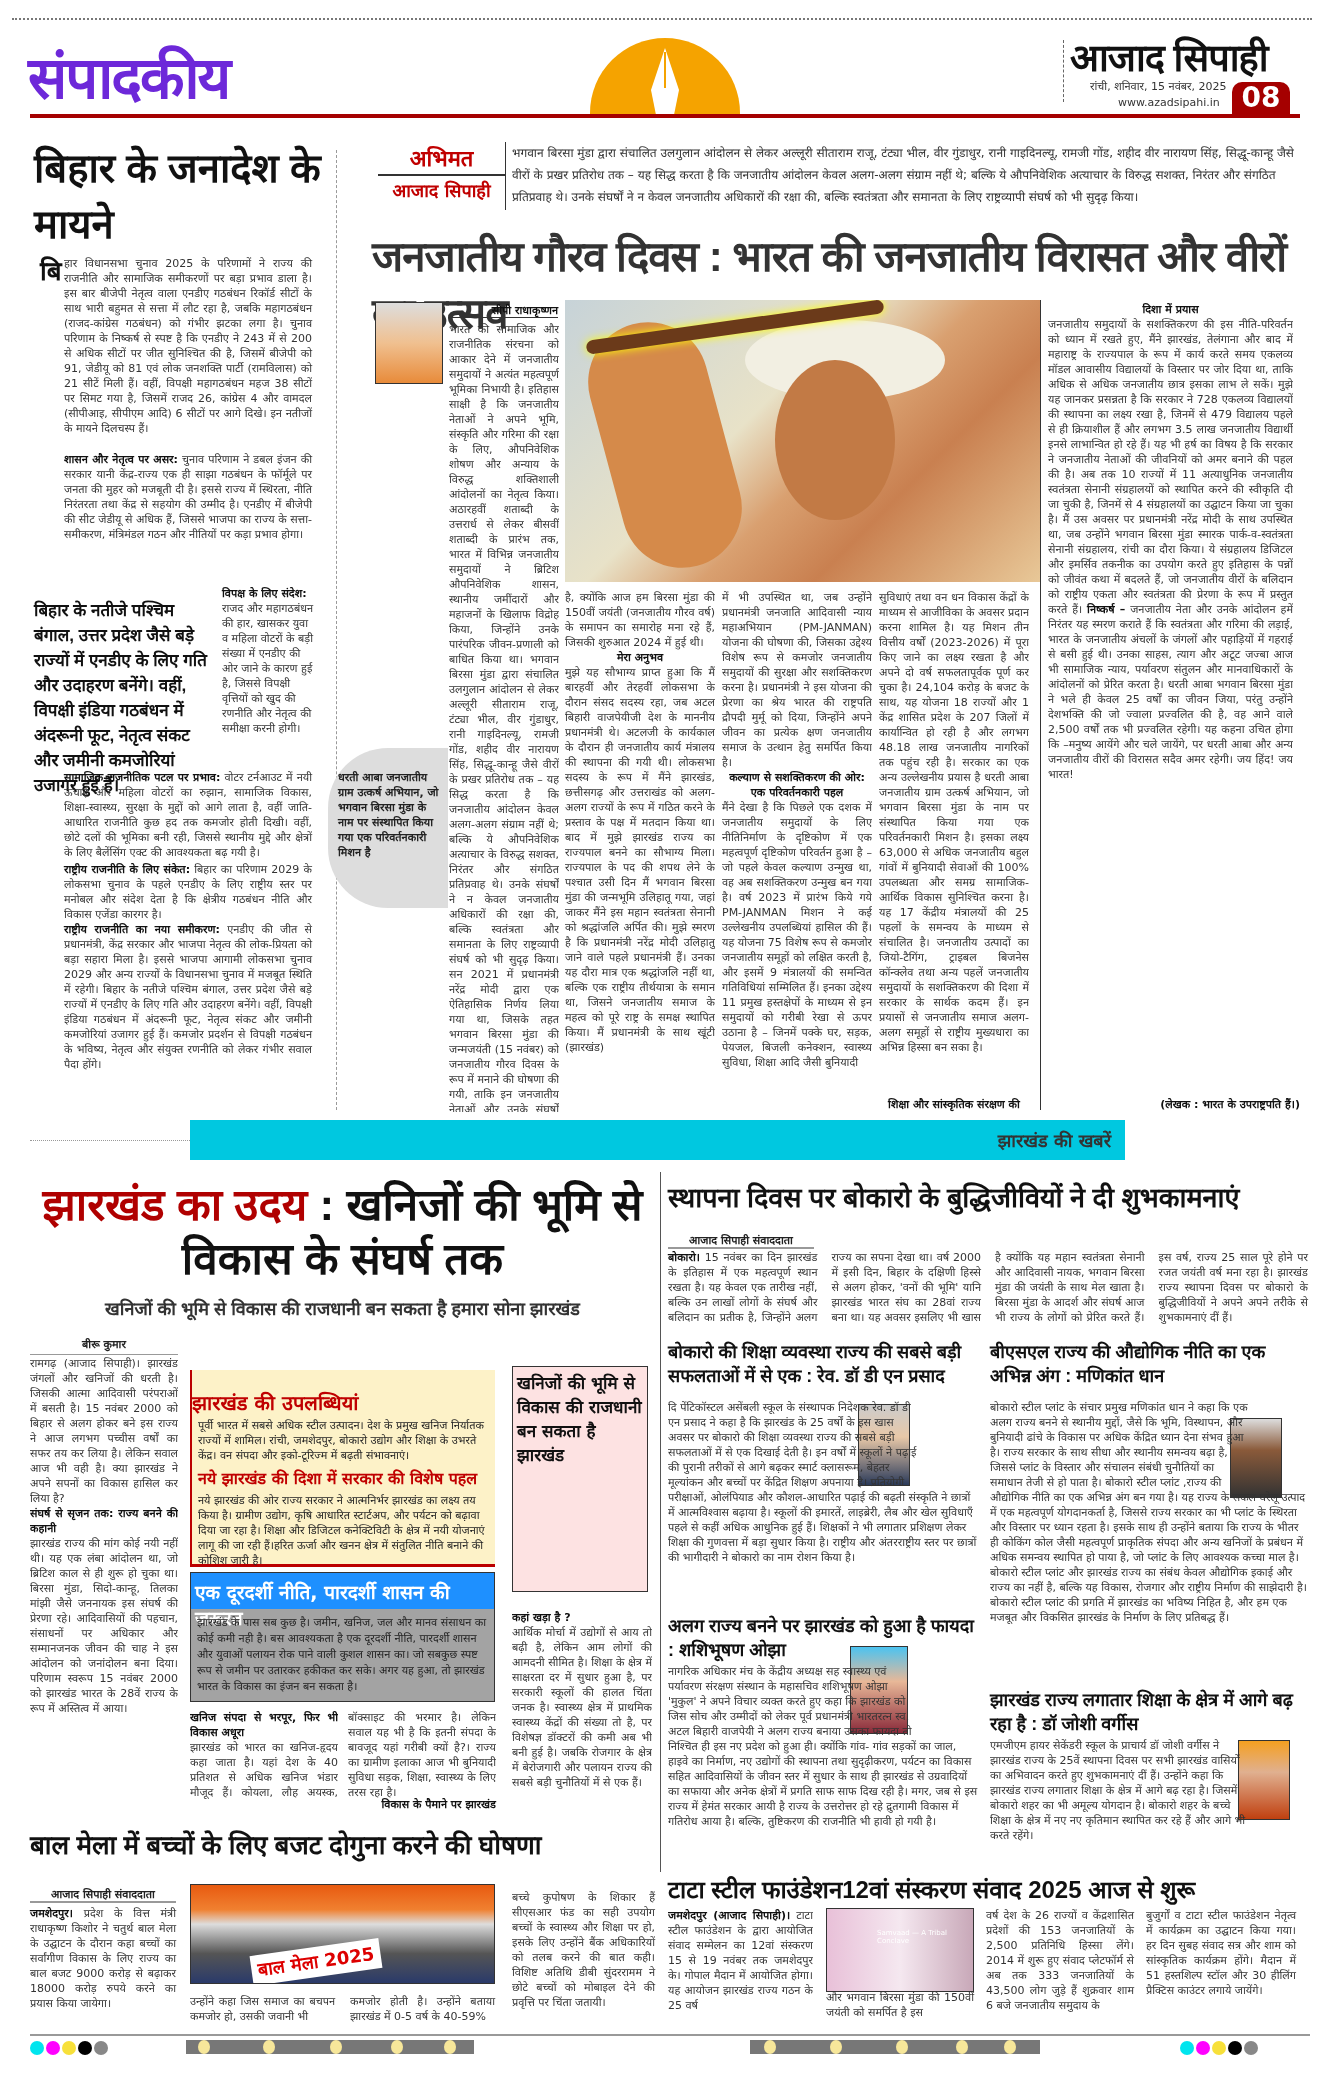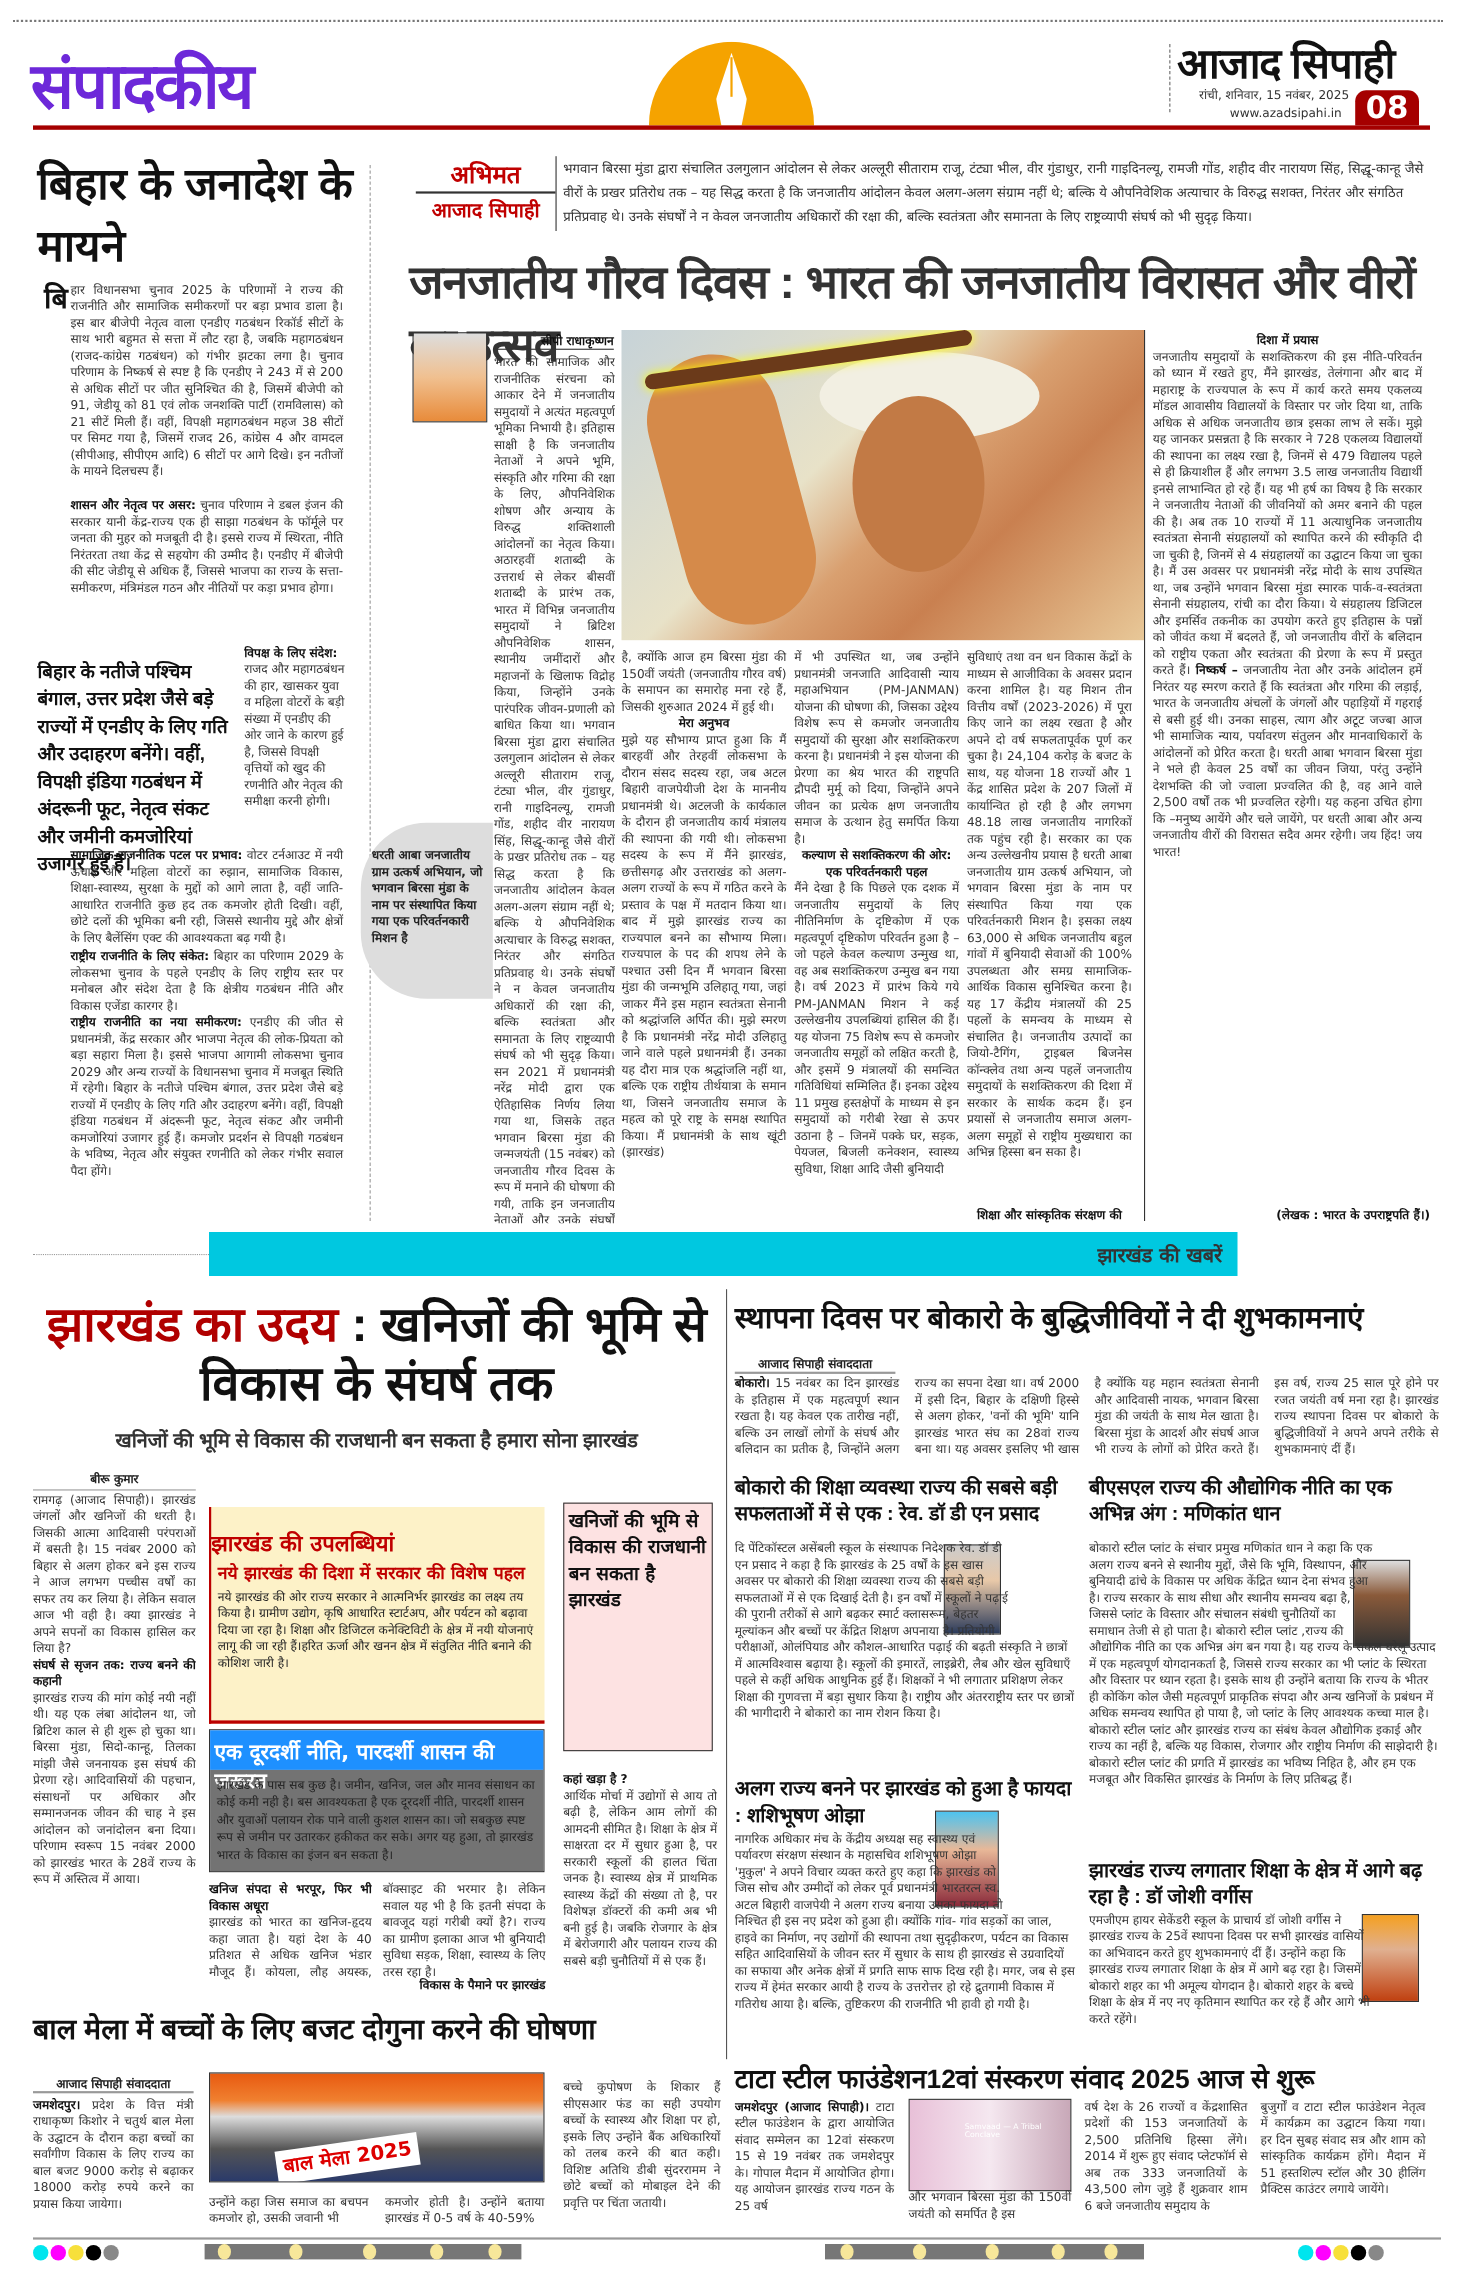--- a/index.html
+++ b/index.html
@@ -32,21 +32,21 @@
 .art-img .stick{position:absolute;left:20px;top:20px;width:300px;height:14px;background:#6b3a1a;transform:rotate(-8deg);border-radius:7px;box-shadow:0 0 10px #ff0}
 .art-img .face{position:absolute;left:210px;top:60px;width:120px;height:160px;background:#c27a45;border-radius:50%}
 .art-img .turban{position:absolute;left:180px;top:20px;width:200px;height:80px;background:#f2efe2;border-radius:50%}
 .author-img{left:375px;top:302px;width:68px;height:82px;background:linear-gradient(#ddd,#f0c090 50%,#e88b3a);border:1px solid #333}
 .jh-bar{left:190px;top:1120px;width:935px;height:40px;background:#00c8e0}
 .jh-bar span{position:absolute;right:14px;top:8px;font-size:18px;font-weight:bold;color:#333}
 .jh-line{left:30px;top:1140px;width:160px;border-top:1px dotted #999}
 .box-yellow{left:190px;top:1370px;width:305px;height:197px;background:#fdf2c8;border-left:2px solid #b00;border-bottom:3px solid #b00}
 .box-blue{left:190px;top:1572px;width:305px;height:130px;border:1px solid #333}
 .box-blue .hd{background:#1e90ff;color:#fff;font-size:19px;font-weight:bold;padding:6px 4px;height:36px}
-.box-blue .bd{background:#737373;font-size:11px;line-height:16px;padding:6px;height:92px;color:#222}
+.box-blue .bd{background:#a3a3a3;font-size:11px;line-height:16px;padding:6px;height:92px;color:#222}
 .box-pink{left:512px;top:1366px;width:136px;height:226px;background:#fde2e2;border:1px solid #333;padding:4px}
 .photo{background:#bbb;border:1px solid #333}
 .color-dots span{display:inline-block;width:14px;height:14px;border-radius:50%;margin-right:2px}
 .gray-strip{height:14px;background:#777;position:absolute}
 .gray-strip i{position:absolute;top:0;width:12px;height:14px;border-radius:50%;background:#f7e79a}
 .circle-quote{left:328px;top:748px;width:120px;height:160px;background:#ddd;border-radius:60px 0 0 60px;font-size:11px;font-weight:bold;line-height:15px;padding:22px 6px 0 10px;color:#222}
 </style>
 </head>
 <body>
 
@@ -132,20 +132,21 @@
 
 <div class="abs" style="left:30px;top:1336px;width:148px;font-size:11px;font-weight:bold;text-align:center;border-bottom:1px solid #999;padding-bottom:3px">बीरू कुमार</div>
 <div class="abs body-text" style="left:30px;top:1356px;width:148px;height:440px;overflow:hidden">
   <span>रामगढ़ (आजाद सिपाही)। झारखंड जंगलों और खनिजों की धरती है। जिसकी आत्मा आदिवासी परंपराओं में बसती है। 15 नवंबर 2000 को बिहार से अलग होकर बने इस राज्य ने आज लगभग पच्चीस वर्षों का सफर तय कर लिया है। लेकिन सवाल आज भी वही है। क्या झारखंड ने अपने सपनों का विकास हासिल कर लिया है?</span>
   <div class="bold">संघर्ष से सृजन तक: राज्य बनने की कहानी</div>
   <span>झारखंड राज्य की मांग कोई नयी नहीं थी। यह एक लंबा आंदोलन था, जो ब्रिटिश काल से ही शुरू हो चुका था। बिरसा मुंडा, सिदो-कान्हू, तिलका मांझी जैसे जननायक इस संघर्ष की प्रेरणा रहे। आदिवासियों की पहचान, संसाधनों पर अधिकार और सम्मानजनक जीवन की चाह ने इस आंदोलन को जनांदोलन बना दिया। परिणाम स्वरूप 15 नवंबर 2000 को झारखंड भारत के 28वें राज्य के रूप में अस्तित्व में आया।</span>
 </div>
 
 <div class="abs box-yellow">
   <div style="font-size:20px;font-weight:bold;color:#c00000;padding-top:19px">झारखंड की उपलब्धियां</div>
+  <div style="font-size:11px;line-height:15px;padding:2px 6px">पूर्वी भारत में सबसे अधिक स्टील उत्पादन। देश के प्रमुख खनिज निर्यातक राज्यों में शामिल। रांची, जमशेदपुर, बोकारो उद्योग और शिक्षा के उभरते केंद्र। वन संपदा और इको-टूरिज्म में बढ़ती संभावनाएं।</div>
   <div style="font-size:16px;font-weight:bold;color:#c00000;padding:2px 6px">नये झारखंड की दिशा में सरकार की विशेष पहल</div>
   <div style="font-size:11px;line-height:15px;padding:2px 6px">नये झारखंड की ओर राज्य सरकार ने आत्मनिर्भर झारखंड का लक्ष्य तय किया है। ग्रामीण उद्योग, कृषि आधारित स्टार्टअप, और पर्यटन को बढ़ावा दिया जा रहा है। शिक्षा और डिजिटल कनेक्टिविटी के क्षेत्र में नयी योजनाएं लागू की जा रही हैं।हरित ऊर्जा और खनन क्षेत्र में संतुलित नीति बनाने की कोशिश जारी है।</div>
 </div>
 <div class="abs box-blue">
   <div class="hd">एक दूरदर्शी नीति, पारदर्शी शासन की जरूरत</div>
   <div class="bd">झारखंड के पास सब कुछ है। जमीन, खनिज, जल और मानव संसाधन का कोई कमी नही है। बस आवश्यकता है एक दूरदर्शी नीति, पारदर्शी शासन और युवाओं पलायन रोक पाने वाली कुशल शासन का। जो सबकुछ स्पष्ट रूप से जमीन पर उतारकर हकीकत कर सके। अगर यह हुआ, तो झारखंड भारत के विकास का इंजन बन सकता है।</div>
 </div>
 <div class="abs box-pink">
   <div style="font-size:17px;font-weight:bold;line-height:24px;color:#111">खनिजों की भूमि से विकास की राजधानी बन सकता है झारखंड</div>
 </div>

